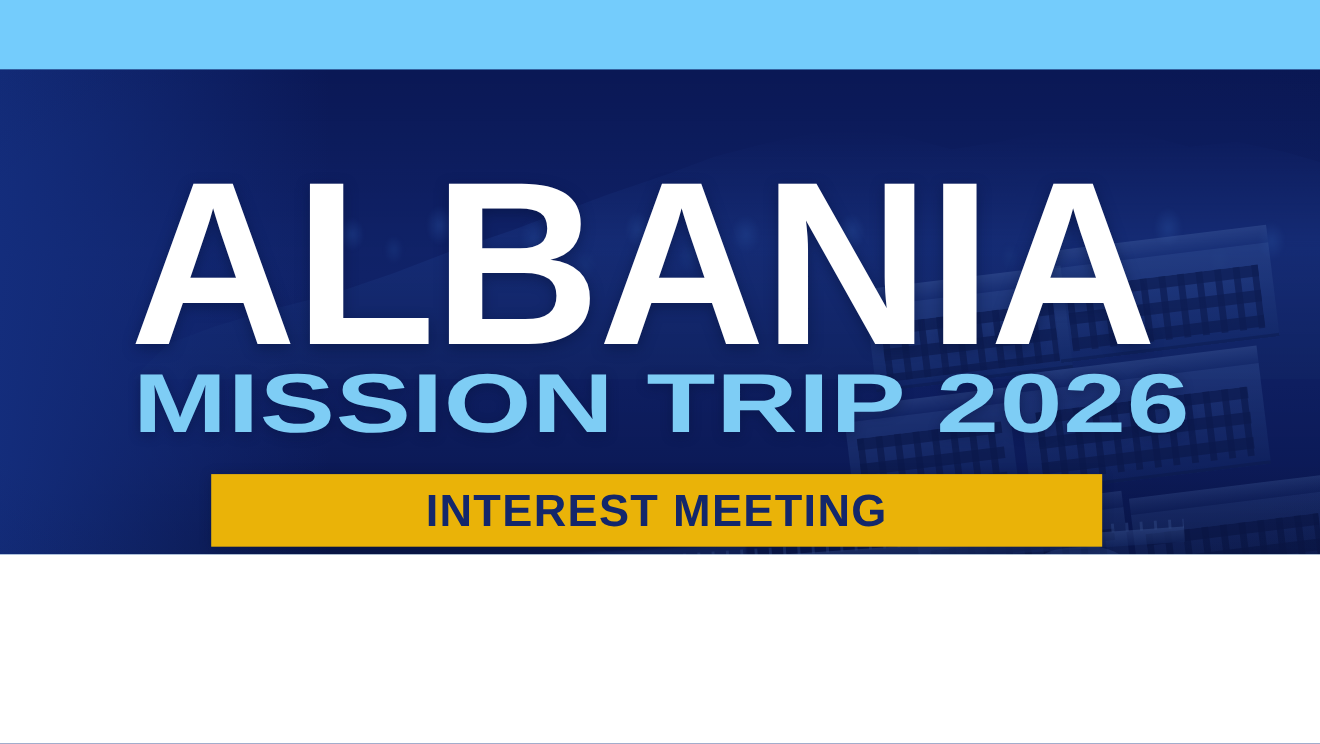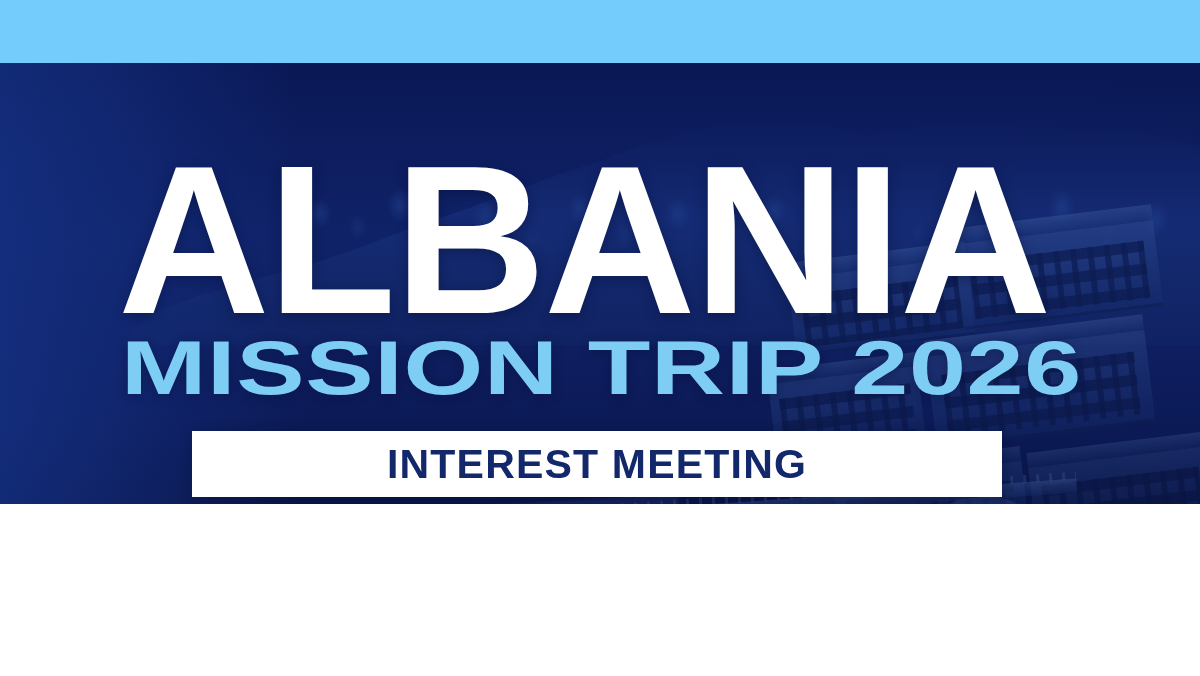--- a/index.html
+++ b/index.html
@@ -270,21 +270,21 @@
     text-shadow: 0 2px 9px rgba(6,18,58,0.45);
     font-family: "Liberation Sans", sans-serif;
   }
 
   .ribbon {
     position: absolute;
     left: 192px;
     top: 431px;
     width: 810px;
     height: 66px;
-    background: #ffffff;
+    background: #eab308;
     box-shadow: 0 2px 10px rgba(5,16,52,0.35);
     display: flex;
     align-items: center;
     justify-content: center;
   }
   .ribbon-text {
     font-size: 41px;
     font-weight: 700;
     color: #13276b;
     letter-spacing: 1.2px;

